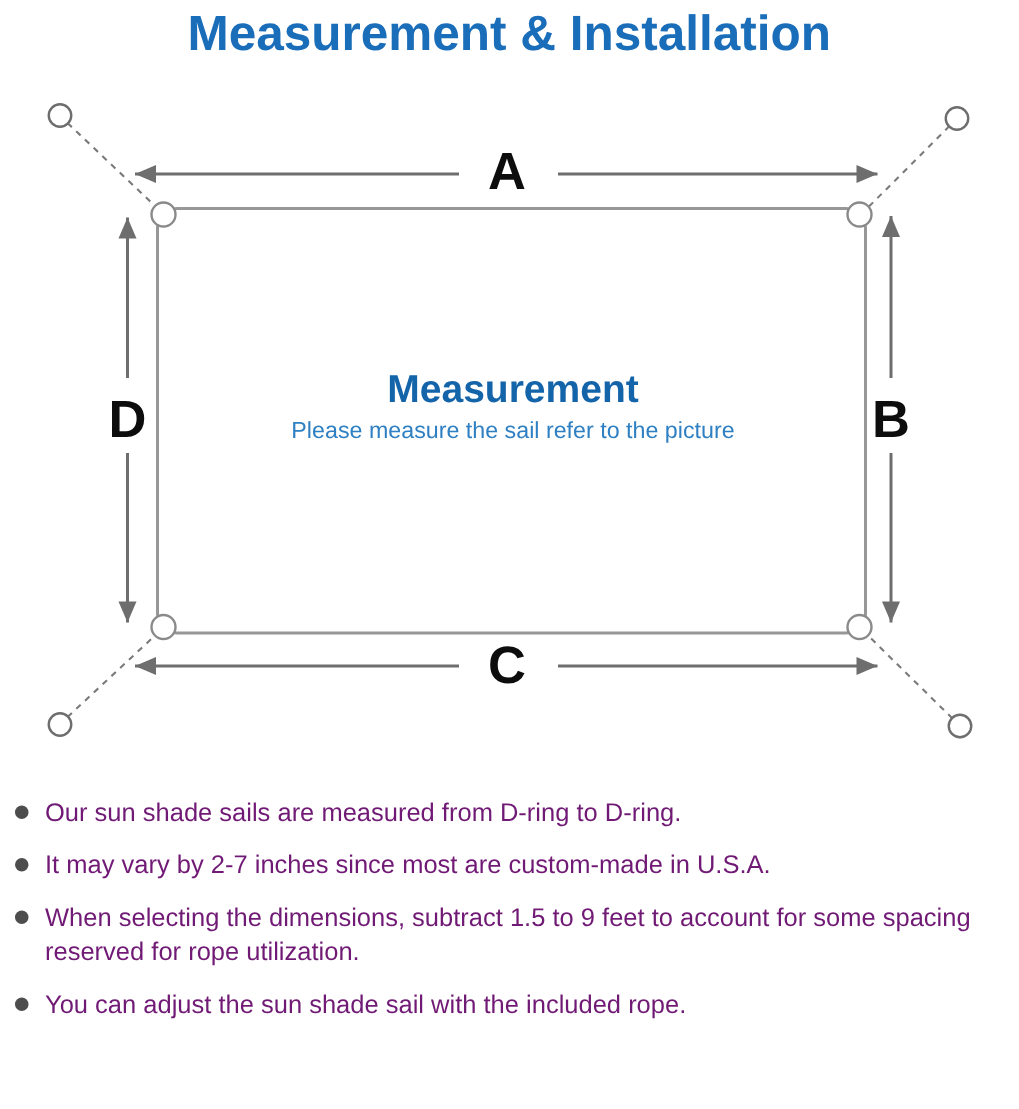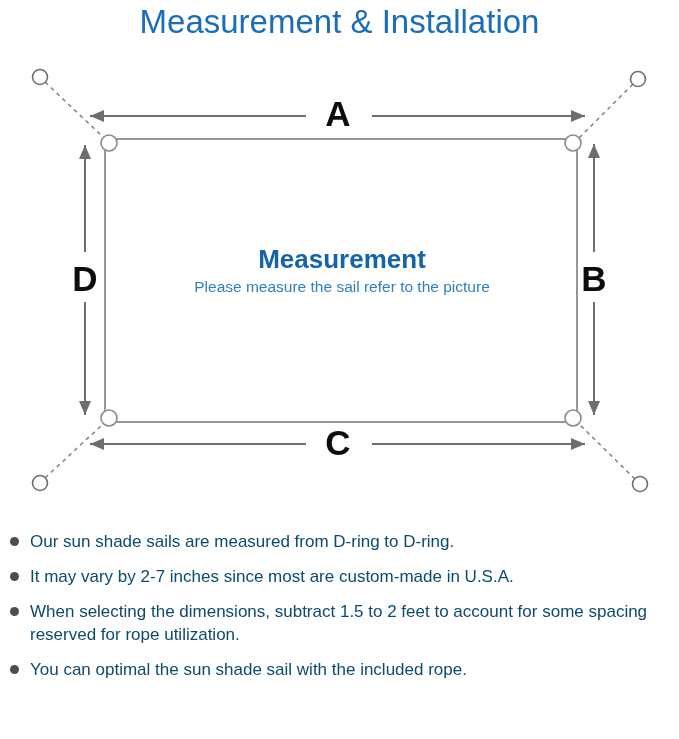--- a/index.html
+++ b/index.html
@@ -2,35 +2,35 @@
 <html><head>
 <meta charset="utf-8">
 <style>
   html,body { margin:0; padding:0; background:#fff; }
   .page {
     position:relative; width:679px; height:739px; background:#ffffff;
     font-family:"Liberation Sans", sans-serif; overflow:hidden;
   }
   .page-title {
     margin:0; height:52px; padding-top:3px;
-    text-align:center; font-size:33px; font-weight:normal; color:#1a6db8;
+    text-align:center; font-size:33px; font-weight:bold; color:#1a6db8;
   }
   svg.diagram { display:block; }
   .dim-label { font-family:"Liberation Sans", sans-serif; font-size:35px; font-weight:bold; fill:#0d0d0d; }
   .center-heading { font-family:"Liberation Sans", sans-serif; font-size:26px; font-weight:bold; fill:#1464aa; }
   .center-subtitle { font-family:"Liberation Sans", sans-serif; font-size:15.5px; fill:#2f80c3; }
   .sail-outline { fill:none; stroke:#979797; stroke-width:2; }
   .d-ring { fill:#ffffff; stroke:#8a8a8a; stroke-width:1.6; }
   .anchor { fill:#ffffff; stroke:#6e6e6e; stroke-width:1.6; }
   .rope { stroke:#7a7a7a; stroke-width:1.4; stroke-dasharray:4 4; }
   .measure { stroke:#6e6e6e; stroke-width:2; }
   ul.notes { list-style:none; margin:0; padding:20px 6px 0 0; }
   ul.notes li {
     position:relative; padding-left:30px; margin-bottom:12px;
-    font-size:17px; line-height:23px; color:#0c4a6e;
+    font-size:17px; line-height:23px; color:#701a75;
   }
   ul.notes .dot {
     position:absolute; left:10px; top:7px; width:9px; height:9px;
     border-radius:50%; background:#4d4d4d;
   }
 </style>
 </head>
 <body>
 
 <div class="page">
@@ -86,21 +86,21 @@
     <li>
       <span class="dot"></span>
       <span>Our sun shade sails are measured from D-ring to D-ring.</span>
     </li>
     <li>
       <span class="dot"></span>
       <span>It may vary by 2-7 inches since most are custom-made in U.S.A.</span>
     </li>
     <li>
       <span class="dot"></span>
-      <span>When selecting the dimensions, subtract 1.5 to 2 feet to account for some spacing reserved for rope utilization.</span>
+      <span>When selecting the dimensions, subtract 1.5 to 9 feet to account for some spacing reserved for rope utilization.</span>
     </li>
     <li>
       <span class="dot"></span>
-      <span>You can optimal the sun shade sail with the included rope.</span>
+      <span>You can adjust the sun shade sail with the included rope.</span>
     </li>
   </ul>
 
 </div>
 
 </body></html>

